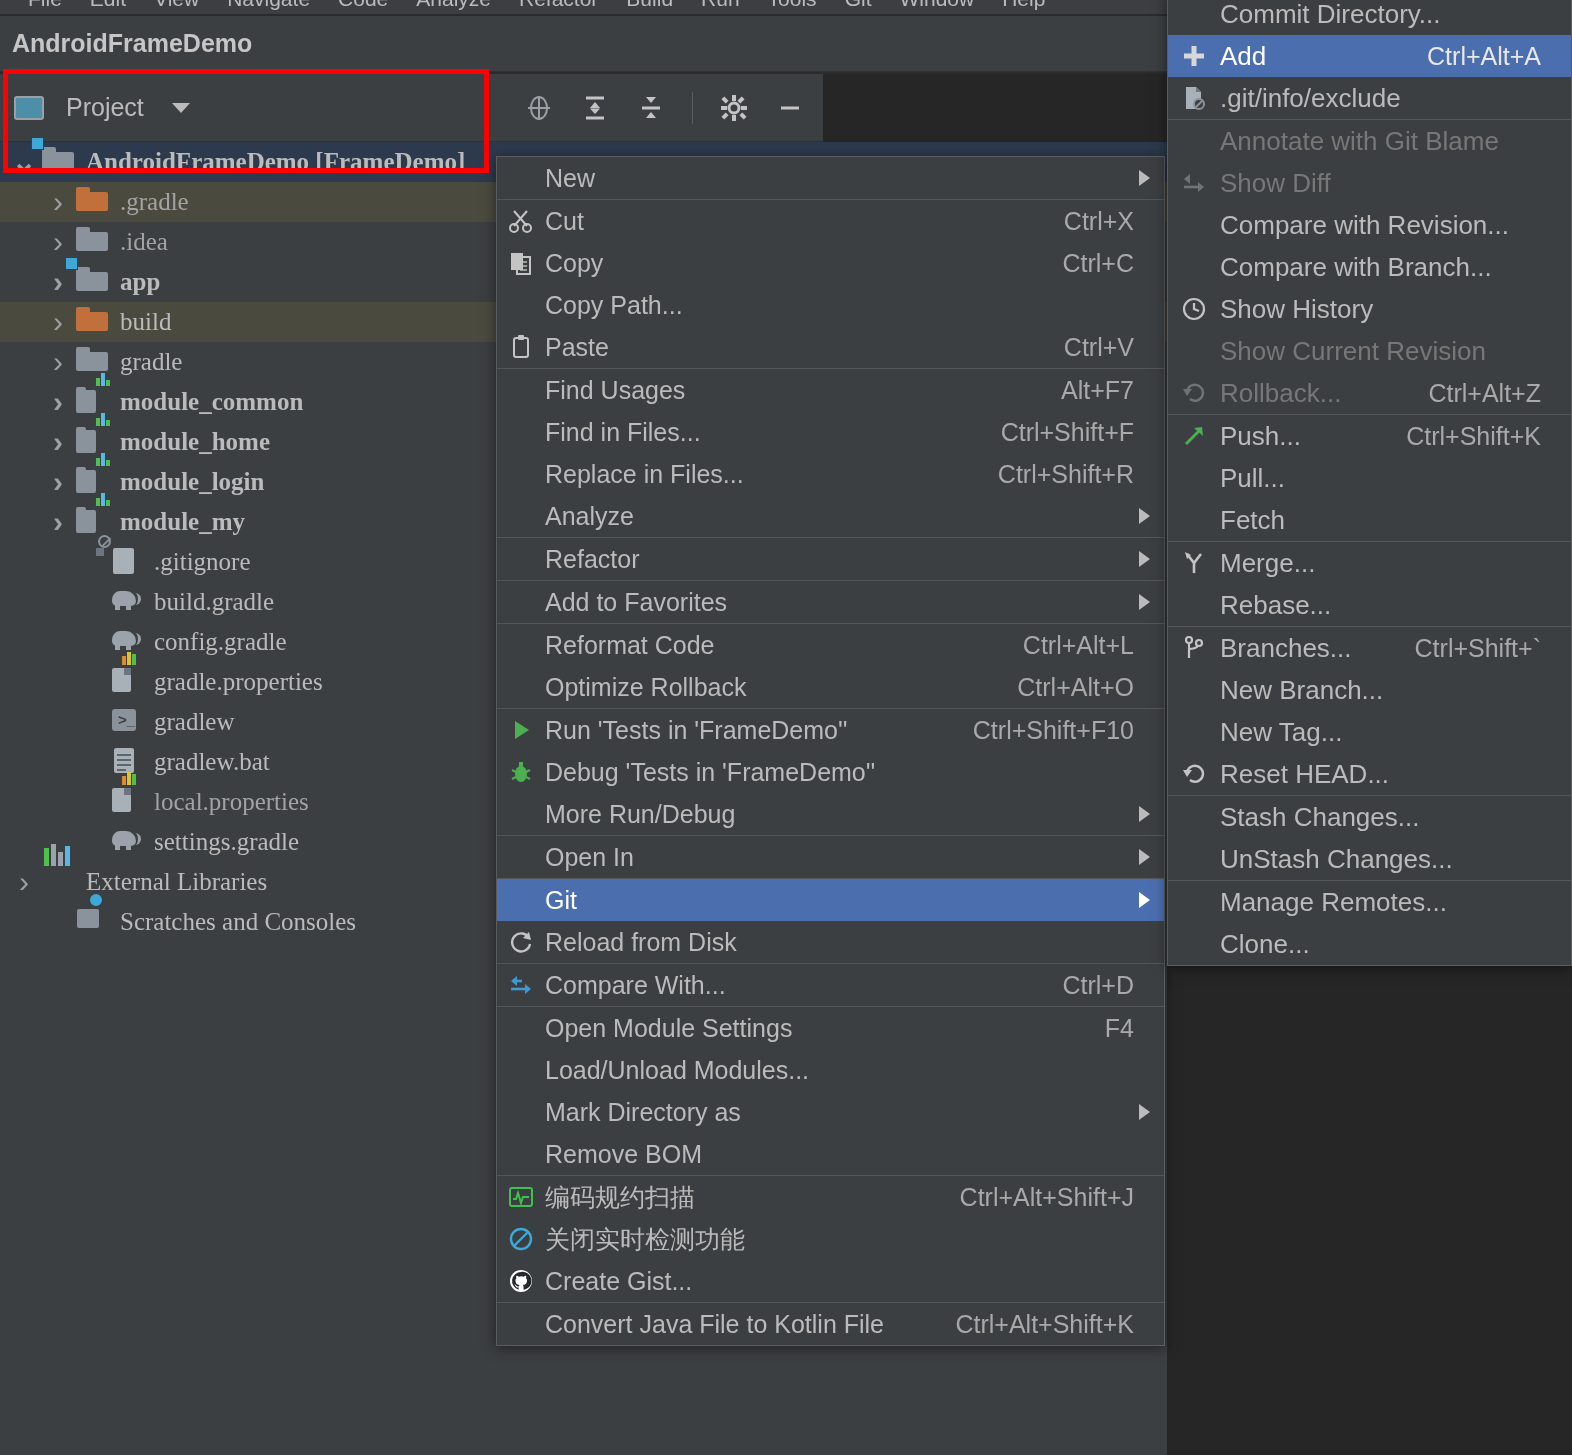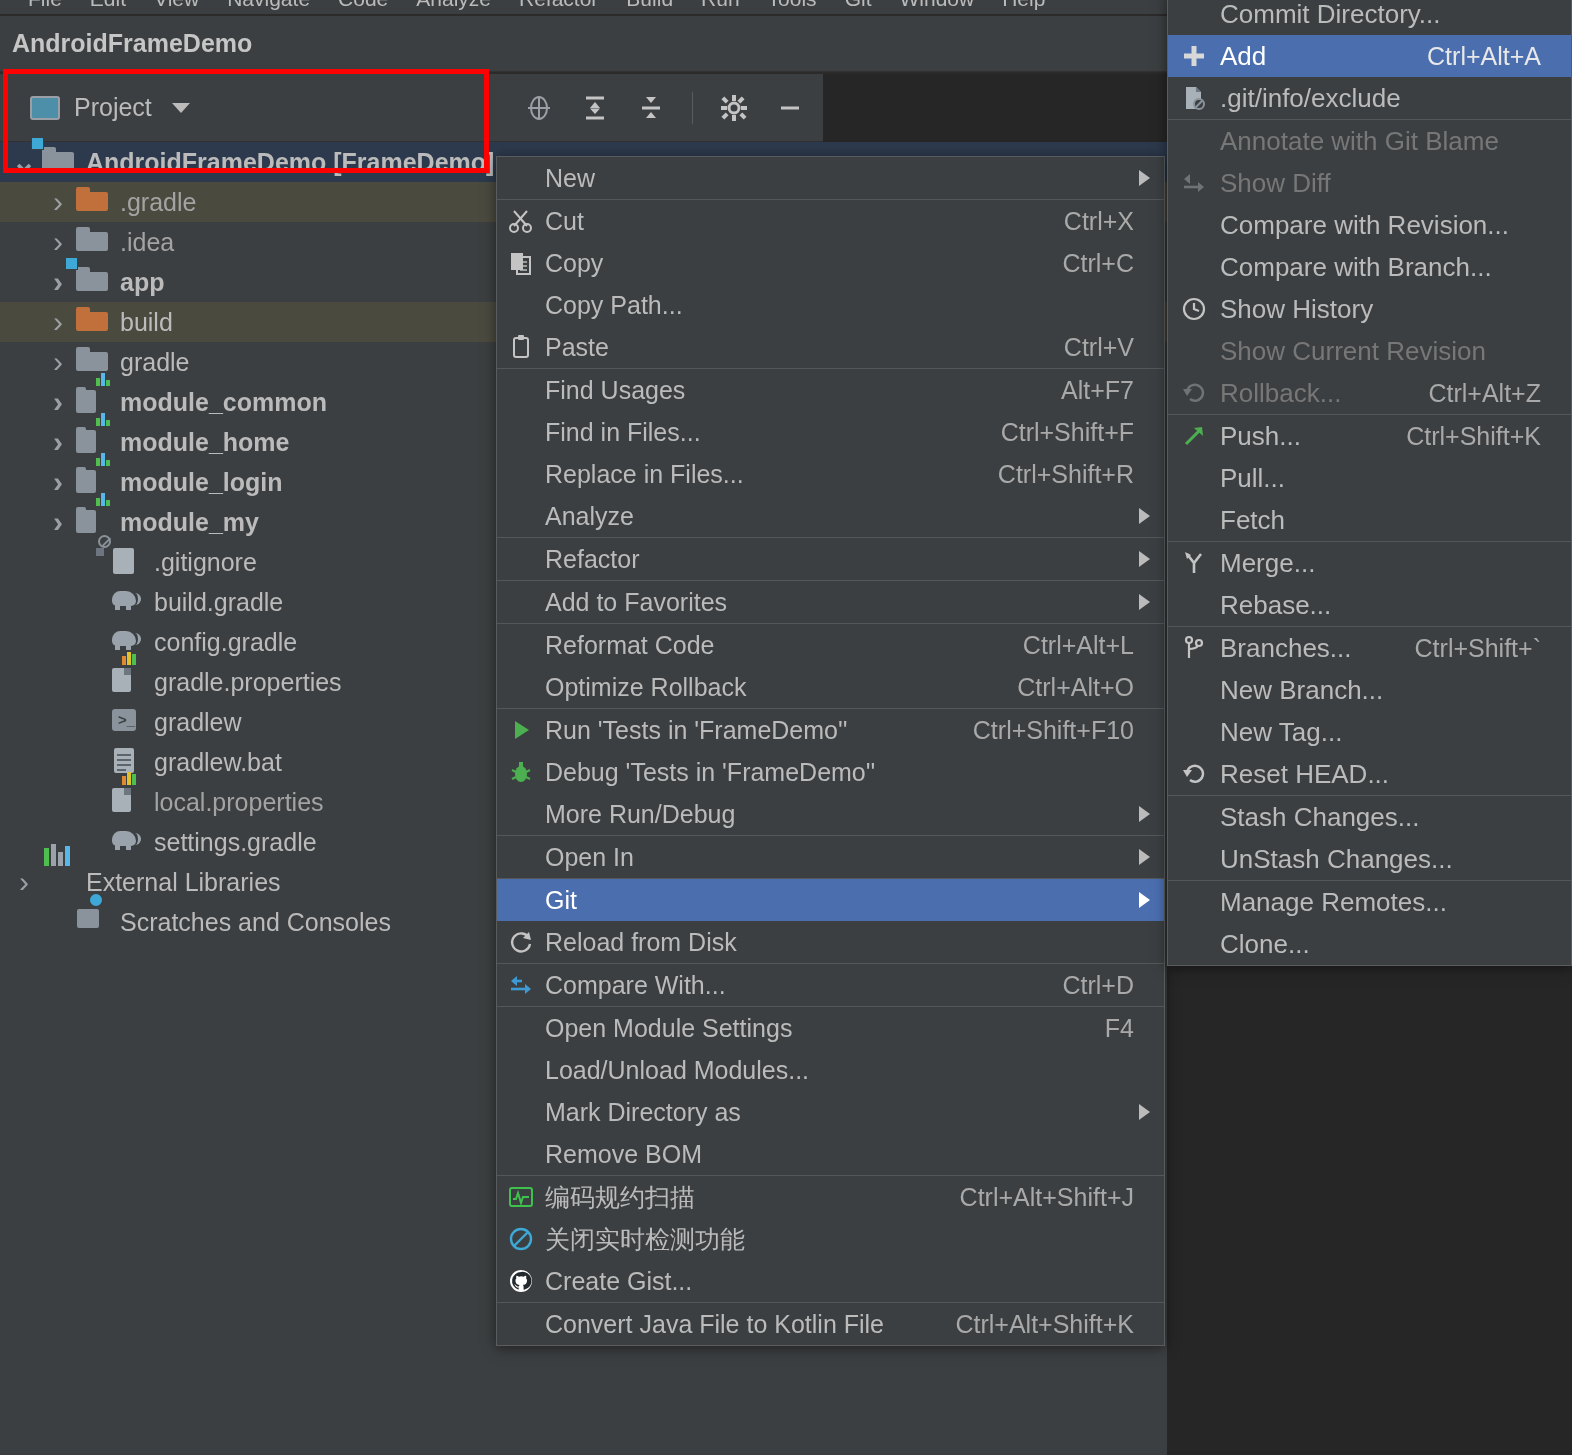--- a/index.html
+++ b/index.html
@@ -29,21 +29,21 @@
     border-bottom:1px solid #323232;
   }
   .build-icon{
     position:absolute; right:25px; top:28px; width:36px; height:36px;
   }
   .toolwin-bar{
     position:absolute; left:0; top:74px; width:823px; height:68px;
     background:#3c3f41; display:flex; align-items:center;
     border-bottom:1px solid #2f3132;
   }
-  .tw-left{ display:flex; align-items:center; gap:14px; padding-left:30px; flex:1; }
+  .tw-left{ display:flex; align-items:center; gap:22px; padding-left:14px; flex:1; }
   .tw-proj-icon{
     width:30px; height:24px; border:2px solid #9aa0a6; border-radius:3px;
     background:#4d8fa8; display:inline-block;
   }
   .tw-label{ color:#bbbbbb; font-size:25px; }
   .caret-down{
     width:0;height:0;border-left:9px solid transparent;border-right:9px solid transparent;
     border-top:10px solid #bbbbbb; display:inline-block; margin-left:6px;
   }
   .tw-actions{ display:flex; align-items:center; gap:26px; padding-right:18px; }
@@ -69,21 +69,21 @@
     font-size:25px; color:#bbbbbb; padding-left:0px; white-space:nowrap;
   }
   .trow.sel{ background:#2d3a4d; }
   .trow.hl{ background:#4b4a3f; }
   .trow.bold{ font-weight:bold; }
   .chev{
     width:36px; display:inline-flex; justify-content:center; align-items:center;
     color:#9aa0a6; font-size:21px;
   }
   .ic{ width:34px; height:30px; margin-right:10px; display:inline-block; position:relative; }
-  .tlabel{ display:inline-block; }
+  .tlabel{ display:inline-block;font-family:Liberation Serif, serif; }
 
   .yellowtxt{ color:#a3a3a3; }
   .whitetxt{ color:#bbbbbb; }
 
   
   .folder{ position:relative; width:32px; height:24px; }
   .folder .b{ position:absolute; left:0; top:5px; width:32px; height:19px; border-radius:2px;}
   .folder .t{ position:absolute; left:0; top:0px; width:14px; height:7px; border-radius:2px 2px 0 0;}
   .folder.orange .b,.folder.orange .t{ background:#c2703b; }
   .folder.gray .b,.folder.gray .t{ background:#8a939b; }

